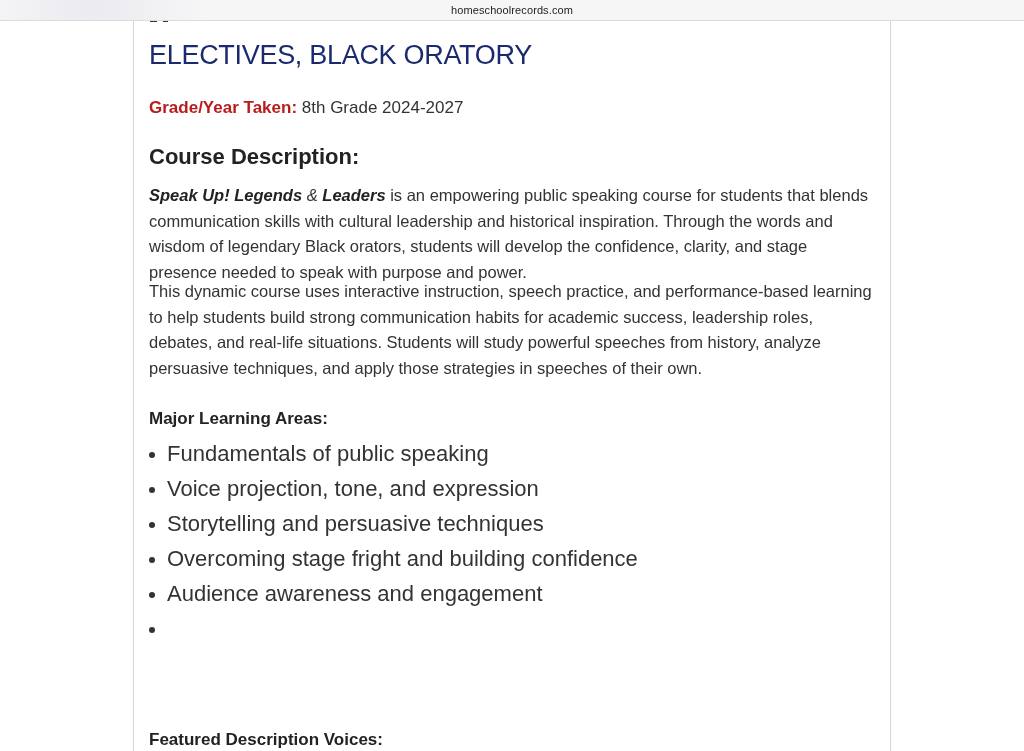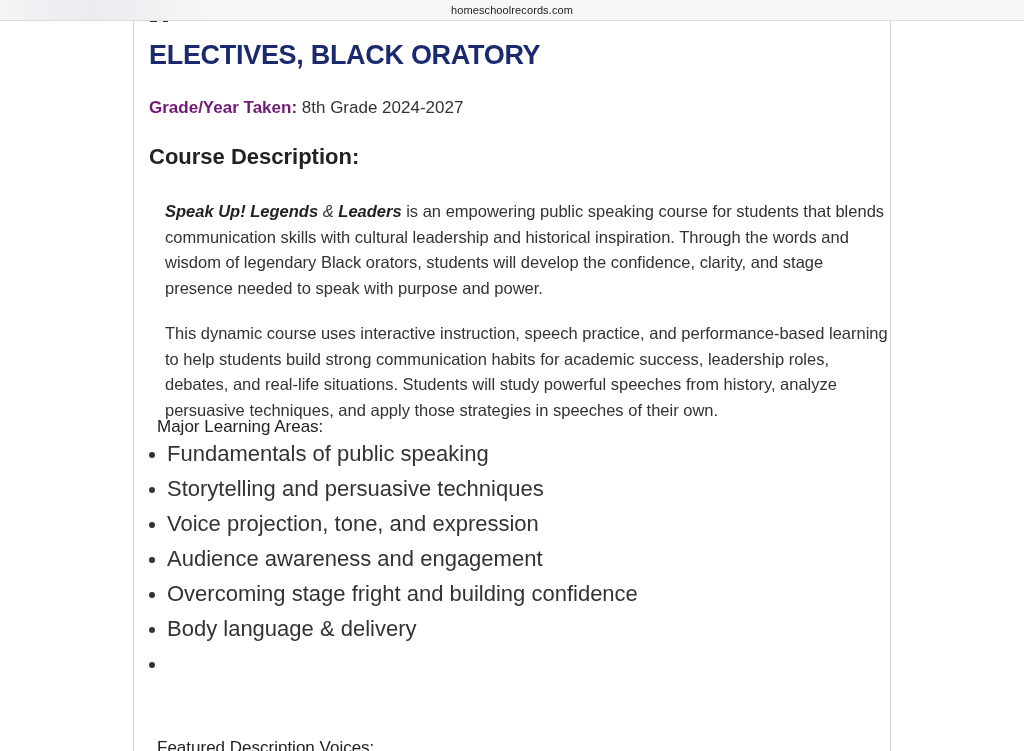--- a/index.html
+++ b/index.html
@@ -31,43 +31,43 @@
     width: 30px; height: 4px;
   }
   .cut-text span {
     position: absolute; top: 0; height: 3px; background: #333;
   }
   .content {
     position: absolute; left: 15px; top: 0; width: 730px;
   }
   .title {
     position: absolute; top: 19px; left: 0;
-    font-size: 27px; font-weight: bold; color: #1b2a6e;
+    font-size: 27px; font-weight: normal; color: #1b2a6e;
     letter-spacing: -0.3px; white-space: nowrap; margin: 0;
   }
   .grade {
     position: absolute; top: 77px; left: 0;
     font-size: 17px; white-space: nowrap;
   }
-  .grade .lbl { font-weight: bold; color: #701a75; }
+  .grade .lbl { font-weight: bold; color: #b91c1c; }
   .grade .val { color: #333; }
   .h2 {
     position: absolute; top: 123px; left: 0;
     font-size: 22px; font-weight: bold; color: #222; margin: 0; white-space: nowrap;
   }
   .para {
     position: absolute; left: 0; width: 730px;
-    font-size: 16.5px; line-height: 25.7px; color: #333; margin: 16px;
+    font-size: 16.5px; line-height: 25.7px; color: #333; margin: 0;
   }
   .para1 { top: 162px; }
-  .para2 { top: 284px; }
+  .para2 { top: 258px; }
   .para .em { font-weight: bold; font-style: italic; color: #222; }
   .h3 {
     position: absolute; left: 0;
-    font-size: 17px; font-weight: normal; color: #222; margin: 8px; white-space: nowrap;
+    font-size: 17px; font-weight: bold; color: #222; margin: 0; white-space: nowrap;
   }
   .h3.areas { top: 388px; }
   .h3.voices { top: 709px; }
   .list {
     position: absolute; top: 422px; left: 0; margin: 0; padding: 0; list-style: none;
   }
   .list li {
     position: relative; height: 35px; padding-left: 18px;
     font-size: 22px; line-height: 22px; color: #333; white-space: nowrap;
   }
@@ -100,23 +100,22 @@
     <h2 class="h2">Course Description:</h2>
 
     <p class="para para1"><span class="em">Speak Up! Legends</span><span style="font-style:italic;"> &amp; </span><span class="em">Leaders</span><span> is an empowering public speaking course for students that blends communication skills with cultural leadership and historical inspiration. Through the words and wisdom of legendary Black orators, students will develop the confidence, clarity, and stage presence needed to speak with purpose and power.</span></p>
 
     <p class="para para2">This dynamic course uses interactive instruction, speech practice, and performance-based learning to help students build strong communication habits for academic success, leadership roles, debates, and real-life situations. Students will study powerful speeches from history, analyze persuasive techniques, and apply those strategies in speeches of their own.</p>
 
     <h3 class="h3 areas">Major Learning Areas:</h3>
 
     <ul class="list">
       <li><span class="dot"></span><span>Fundamentals of public speaking</span></li>
+      <li><span class="dot"></span><span>Voice projection, tone, and expression</span></li>
       <li><span class="dot"></span><span>Storytelling and persuasive techniques</span></li>
-      <li><span class="dot"></span><span>Voice projection, tone, and expression</span></li>
+      <li><span class="dot"></span><span>Overcoming stage fright and building confidence</span></li>
       <li><span class="dot"></span><span>Audience awareness and engagement</span></li>
-      <li><span class="dot"></span><span>Overcoming stage fright and building confidence</span></li>
-      <li><span class="dot"></span><span>Body language &amp; delivery</span></li>
       <li><span class="dot"></span></li>
     </ul>
 
     <h3 class="h3 voices">Featured Description Voices:</h3>
   </div>
 </div>
 
 </body></html>

